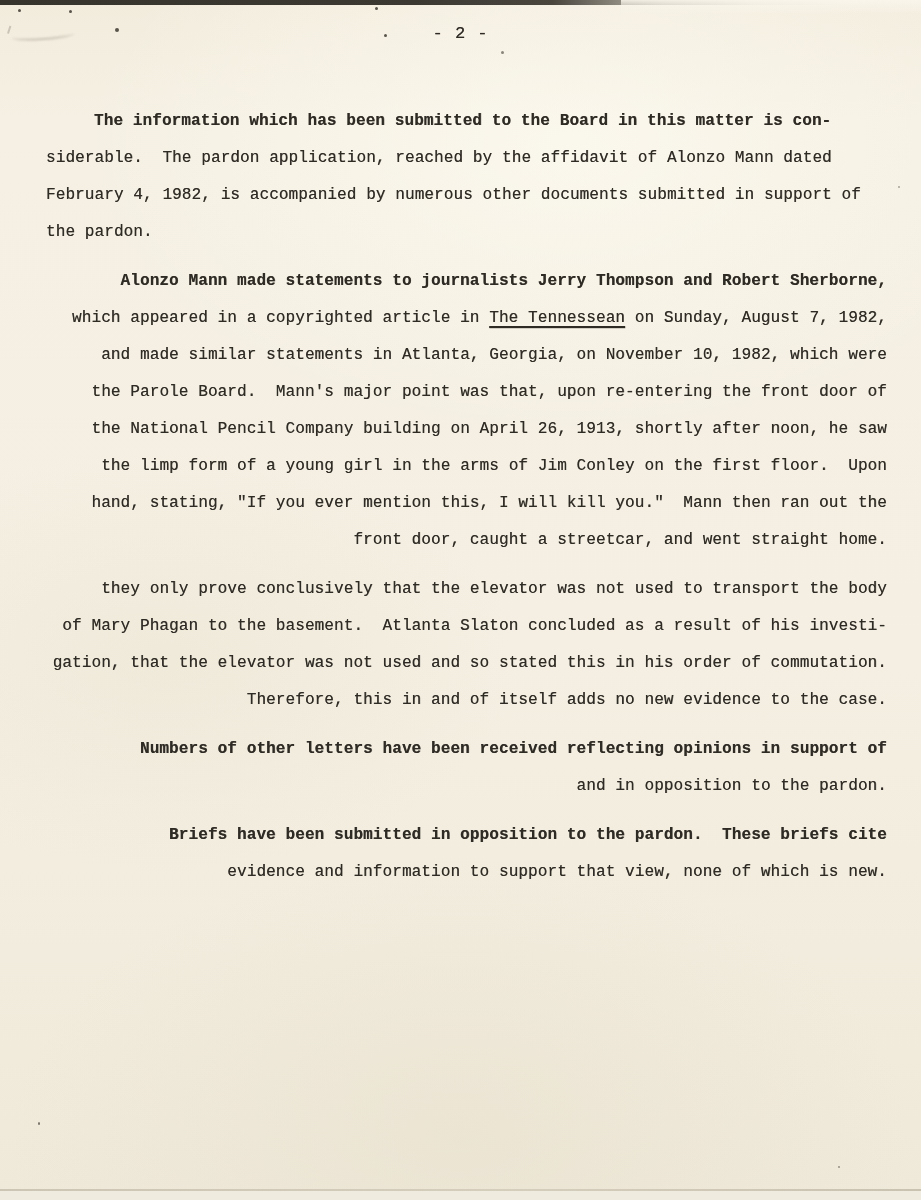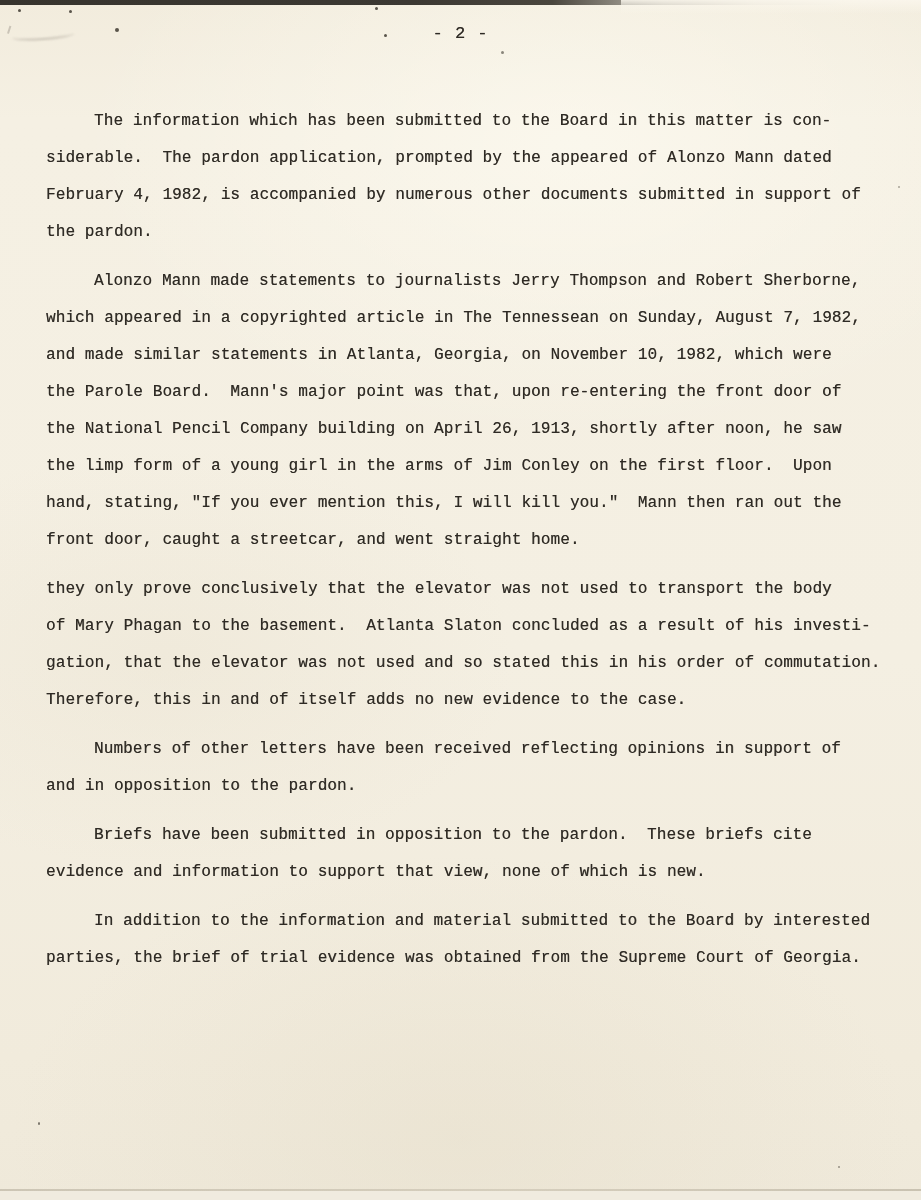--- a/index.html
+++ b/index.html
@@ -93,31 +93,32 @@
     letter-spacing: 1px;
     white-space: pre;
     text-shadow: 0.3px 0.3px 0.5px rgba(40,36,30,0.65);
   }
   .doc-body {
     position: absolute;
     top: 103px;
     left: 46px;
     right: 34px;
   }
-  .para + .para { margin-top: 12px; }
+  .para + .para { margin-top: 12px; text-align: right; }
   .line {
     white-space: pre;
     font-size: 16px;
     line-height: 37px;
     height: 37px;
     letter-spacing: 0.1px;
     text-shadow: 0.3px 0.3px 0.5px rgba(40,36,30,0.6);
   }
-  .line.indent { text-indent: 5ch; }
+  .line.indent { text-indent: 5ch; font-weight: bold; }
   .u {
+    text-decoration: underline;
     text-decoration-thickness: 1.5px;
     text-underline-offset: 4px;
   }
 </style>
 </head>
 <body>
 
 <div class="page">
 
   <div class="top-strip"></div>
@@ -135,21 +136,21 @@
   <div class="speck s7"></div>
   <div class="speck s8"></div>
   <div class="speck s9"></div>
 
   <div class="page-number">- 2 -</div>
 
   <div class="doc-body">
 
     <div class="para">
       <div class="line indent">The information which has been submitted to the Board in this matter is con-</div>
-      <div class="line">siderable.  The pardon application, prompted by the appeared of Alonzo Mann dated</div>
+      <div class="line">siderable.  The pardon application, reached by the affidavit of Alonzo Mann dated</div>
       <div class="line">February 4, 1982, is accompanied by numerous other documents submitted in support of</div>
       <div class="line">the pardon.</div>
     </div>
 
     <div class="para">
       <div class="line indent">Alonzo Mann made statements to journalists Jerry Thompson and Robert Sherborne,</div>
       <div class="line"><span>which appeared in a copyrighted article in </span><span class="u">The Tennessean</span><span> on Sunday, August 7, 1982,</span></div>
       <div class="line">and made similar statements in Atlanta, Georgia, on November 10, 1982, which were</div>
       <div class="line">the Parole Board.  Mann's major point was that, upon re-entering the front door of</div>
       <div class="line">the National Pencil Company building on April 26, 1913, shortly after noon, he saw</div>
@@ -168,22 +169,18 @@
     <div class="para">
       <div class="line indent">Numbers of other letters have been received reflecting opinions in support of</div>
       <div class="line">and in opposition to the pardon.</div>
     </div>
 
     <div class="para">
       <div class="line indent">Briefs have been submitted in opposition to the pardon.  These briefs cite</div>
       <div class="line">evidence and information to support that view, none of which is new.</div>
     </div>
 
-    <div class="para">
-      <div class="line indent">In addition to the information and material submitted to the Board by interested</div>
-      <div class="line">parties, the brief of trial evidence was obtained from the Supreme Court of Georgia.</div>
-    </div>
 
   </div>
 
   <div class="bottom-edge-line"></div>
   <div class="bottom-band"></div>
 </div>
 
 </body></html>

